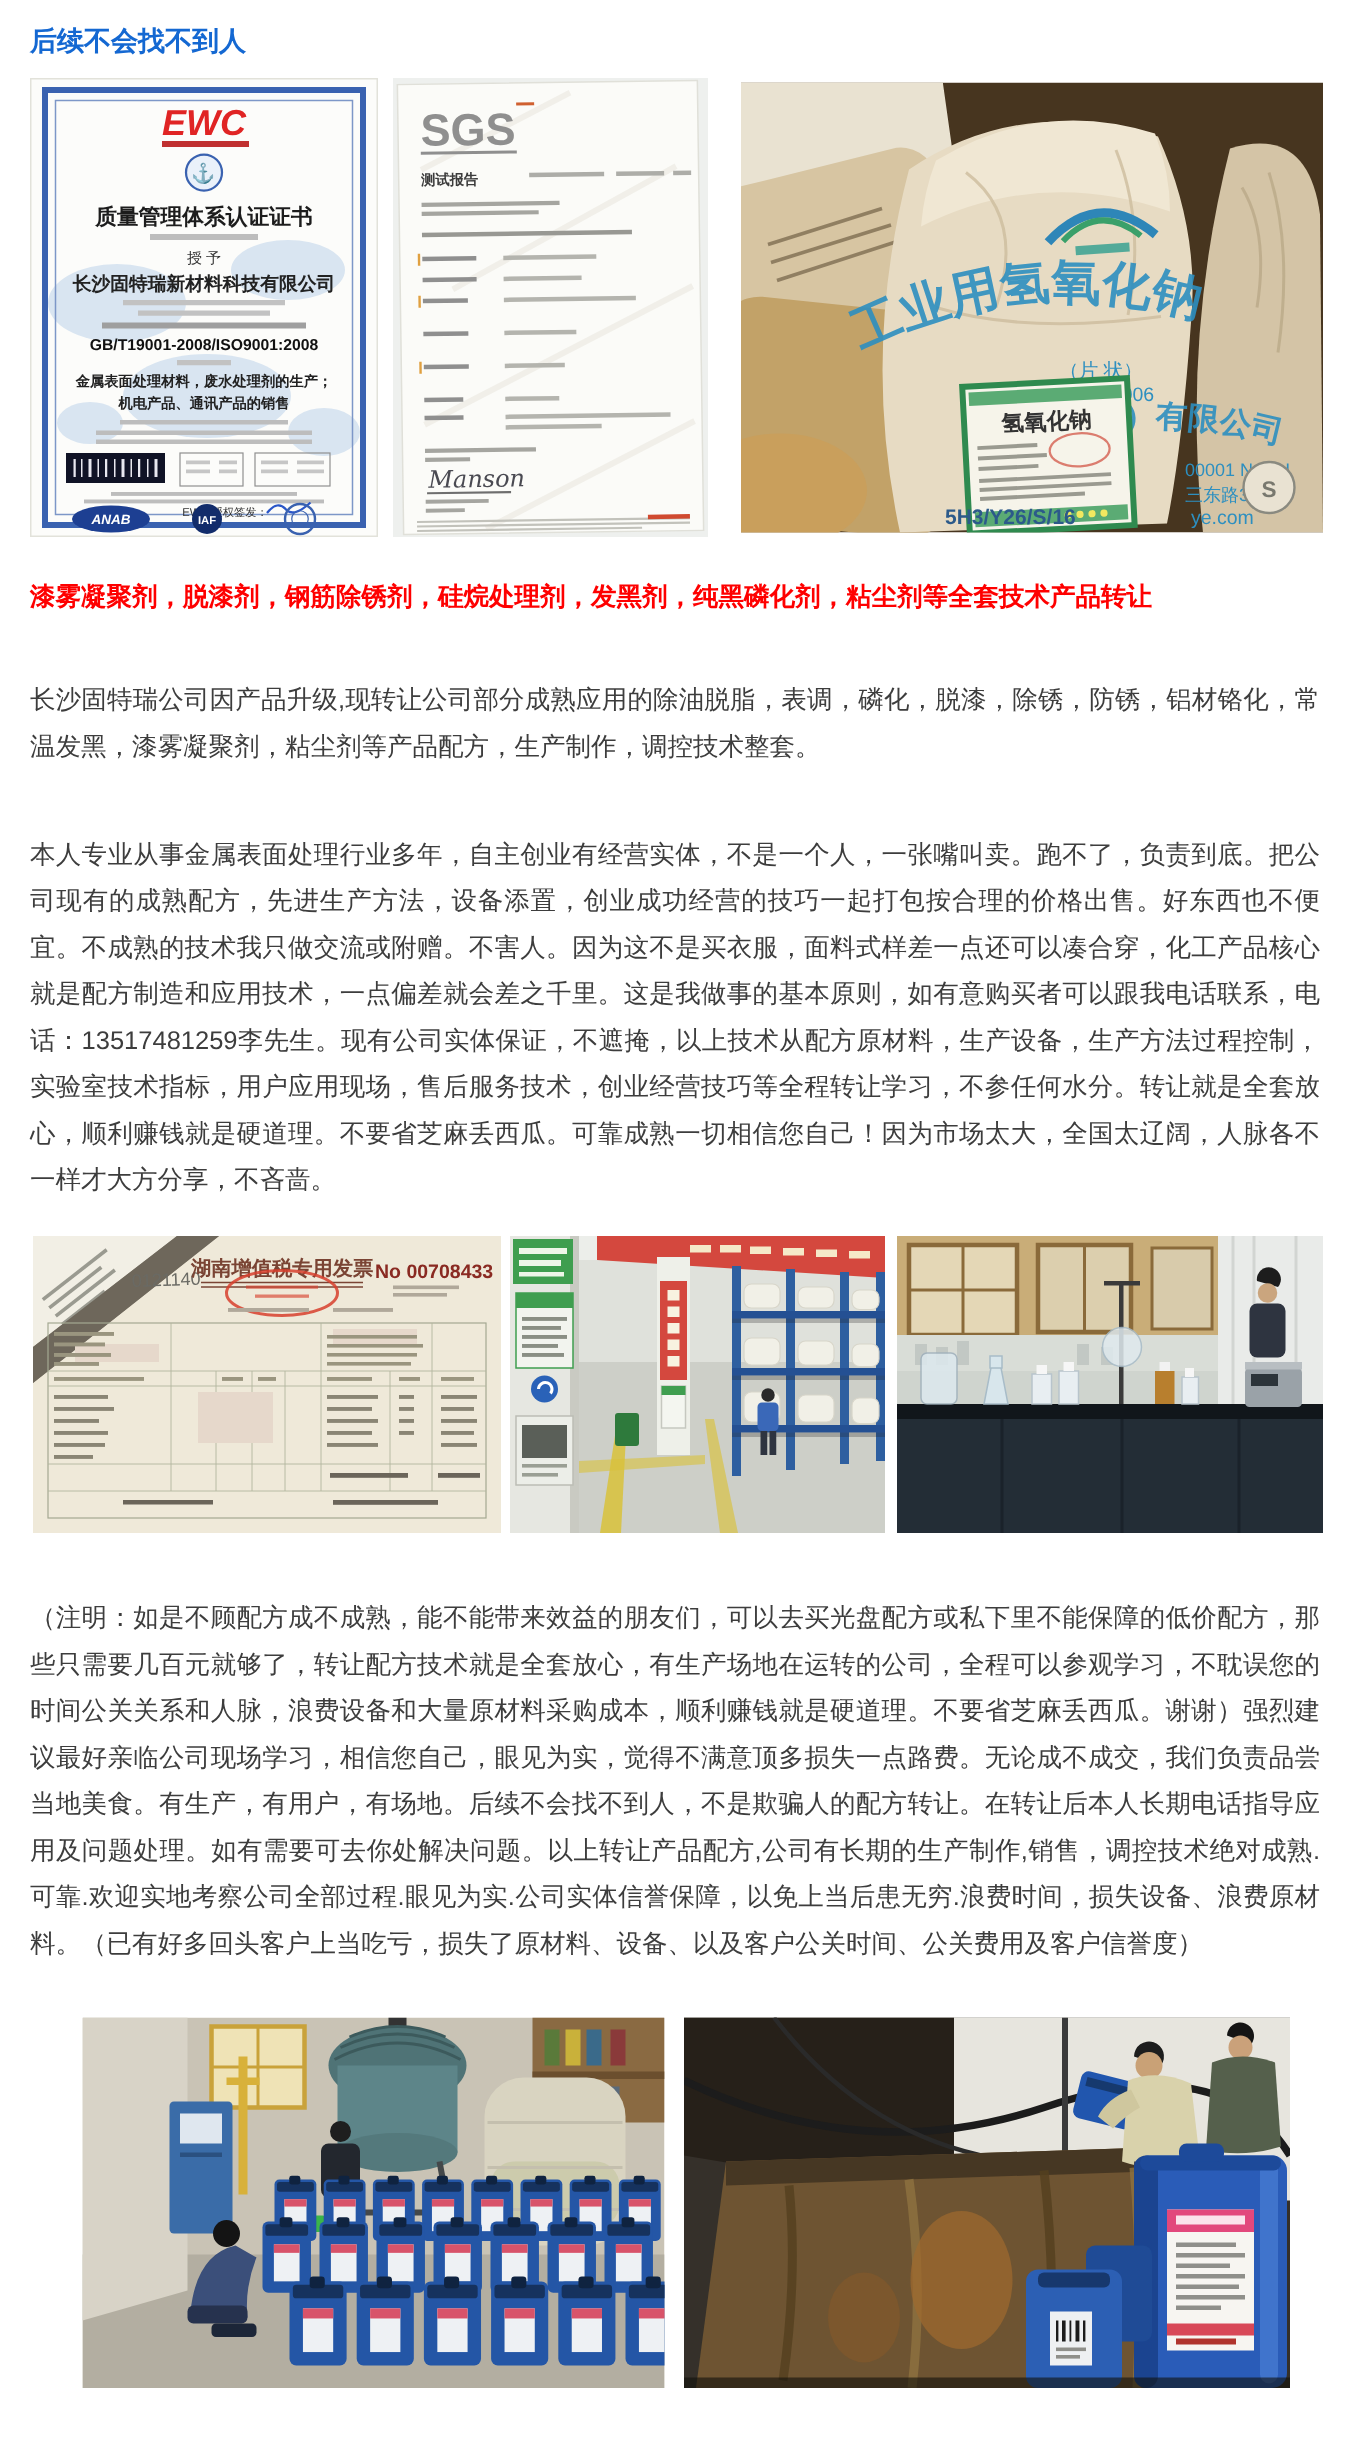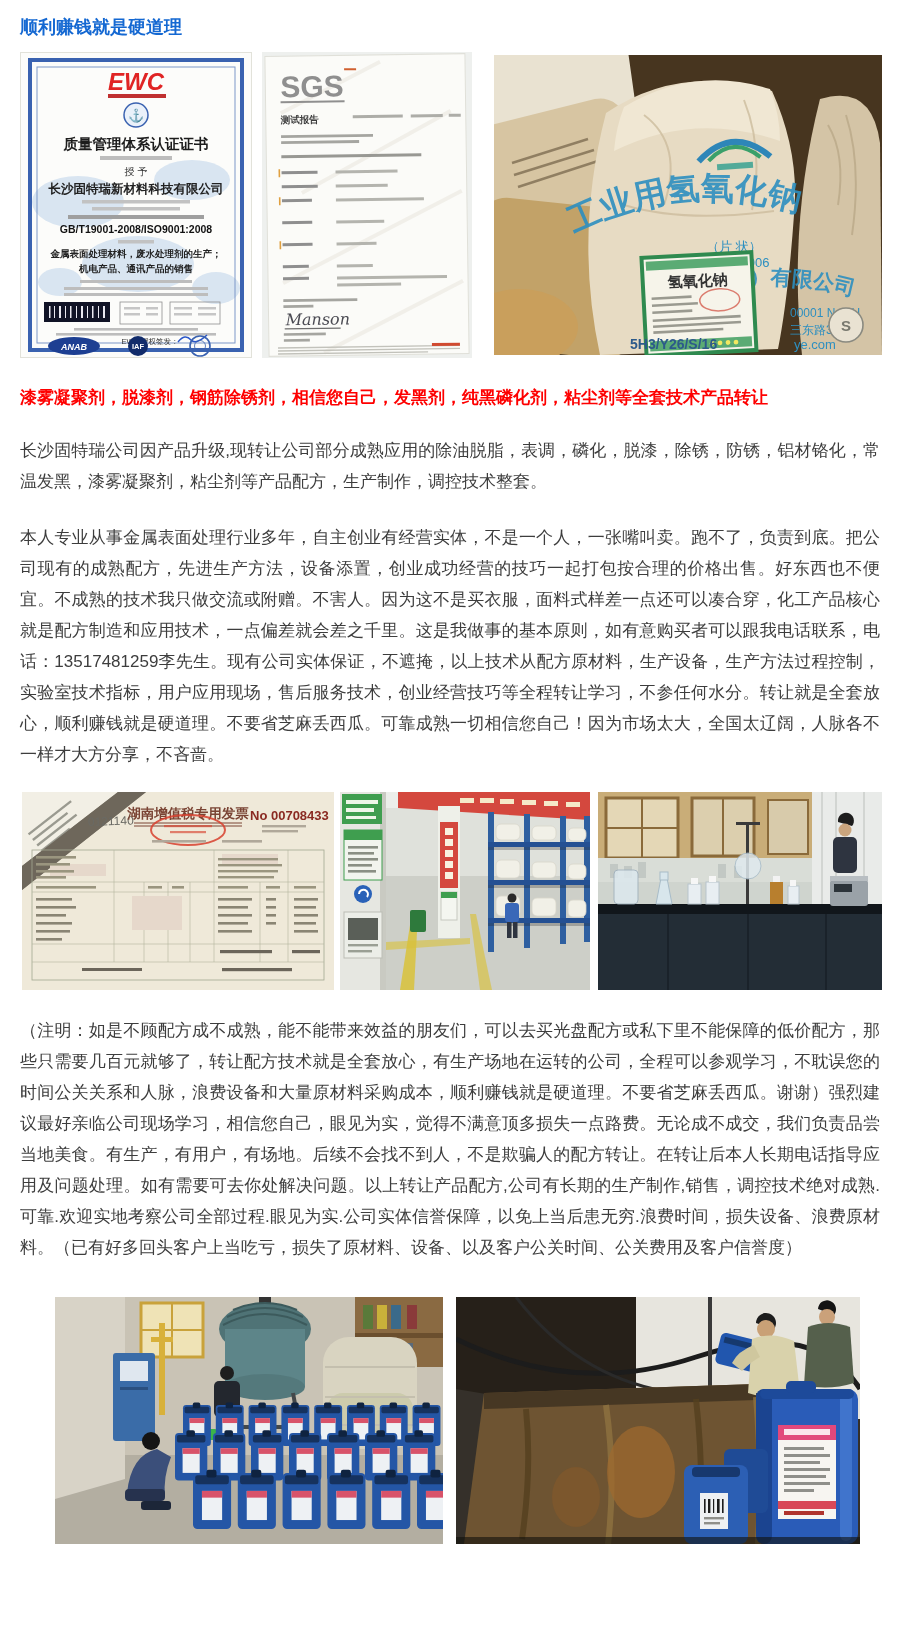--- a/index.html
+++ b/index.html
@@ -11,29 +11,29 @@
   .row1 figure:nth-child(2){margin-left:10px;}
   .row1 figure:nth-child(3){margin-left:22px;margin-top:3px;}
   .row2{margin:22px 0 0 22px;}
   .row2 figure:nth-child(2){margin-left:6px;}
   .row2 figure:nth-child(3){margin-left:8px;}
   .row3{margin:34px 0 0 55px;}
   .row3 figure:nth-child(2){margin-left:13px;}
   figure{margin:0;padding:0;line-height:0;}
   svg{display:block;}
   .red-headline{color:#fe0000;font-weight:bold;font-size:17px;margin:28px 20px 0;line-height:24px;}
-  .body-text{font-size:17px;line-height:31px;color:#3d3d3d;margin:25px 20px 0;text-align:justify;}
+  .body-text{font-size:17px;line-height:31px;color:#3d3d3d;margin:41px 20px 0;text-align:justify;}
   .red-inline{color:#fe0000;}
 </style>
 </head>
 <body>
 
 <div class="page">
 
-  <h1 class="page-title">顺利赚钱就是硬道理</h1>
+  <h1 class="page-title">后续不会找不到人</h1>
 
   <div class="photo-row row1">
 
     <figure>
       <svg width="232" height="306" viewBox="0 0 232 306">
         <rect width="232" height="306" fill="#fcfcfa"></rect>
         <rect x="0.5" y="0.5" width="231" height="305" fill="none" stroke="#e2e2da"></rect>
         <g fill="#d9e5f1">
           <ellipse cx="58" cy="150" rx="46" ry="26"></ellipse>
           <ellipse cx="172" cy="128" rx="38" ry="20"></ellipse>
@@ -254,21 +254,21 @@
         <text x="136" y="294" font-size="14" font-weight="bold" fill="#2c5a8a">5H3/Y26/S/16</text>
         <text x="300" y="294" font-size="13" fill="#2d8fc0">ye.com</text>
         <g>
           <circle cx="352" cy="270" r="17" fill="#e9e2d2" stroke="#8a8a80" stroke-width="1.6"></circle>
           <text x="352" y="276" font-size="15" fill="#78786e" text-anchor="middle" font-weight="bold">S</text>
         </g>
       </svg>
     </figure>
   </div>
 
-  <p class="red-headline">漆雾凝聚剂，脱漆剂，钢筋除锈剂，相信您自己，发黑剂，纯黑磷化剂，粘尘剂等全套技术产品转让</p>
+  <p class="red-headline">漆雾凝聚剂，脱漆剂，钢筋除锈剂，硅烷处理剂，发黑剂，纯黑磷化剂，粘尘剂等全套技术产品转让</p>
 
   <p class="body-text">长沙固特瑞公司因产品升级,现转让公司部分成熟应用的除油脱脂，表调，磷化，脱漆，除锈，防锈，铝材铬化，常温发黑，漆雾凝聚剂，粘尘剂等产品配方，生产制作，调控技术整套。</p>
   <p class="body-text">本人专业从事金属表面处理行业多年，自主创业有经营实体，不是一个人，一张嘴叫卖。跑不了，负责到底。把公司现有的成熟配方，先进生产方法，设备添置，创业成功经营的技巧一起打包按合理的价格出售。好东西也不便宜。不成熟的技术我只做交流或附赠。不害人。因为这不是买衣服，面料式样差一点还可以凑合穿，化工产品核心就是配方制造和应用技术，一点偏差就会差之千里。这是我做事的基本原则，如有意购买者可以跟我电话联系，电话：13517481259李先生。现有公司实体保证，不遮掩，以上技术从配方原材料，生产设备，生产方法过程控制，实验室技术指标，用户应用现场，售后服务技术，创业经营技巧等全程转让学习，不参任何水分。转让就是全套放心，顺利赚钱就是硬道理。不要省芝麻丢西瓜。可靠成熟一切相信您自己！因为市场太大，全国太辽阔，人脉各不一样才大方分享，不吝啬。</p>
 
   <div class="photo-row row2">
 
     <figure>
       <svg width="312" height="198" viewBox="0 0 312 198">
         <rect width="312" height="198" fill="#efe9d9"></rect>
         <g>

